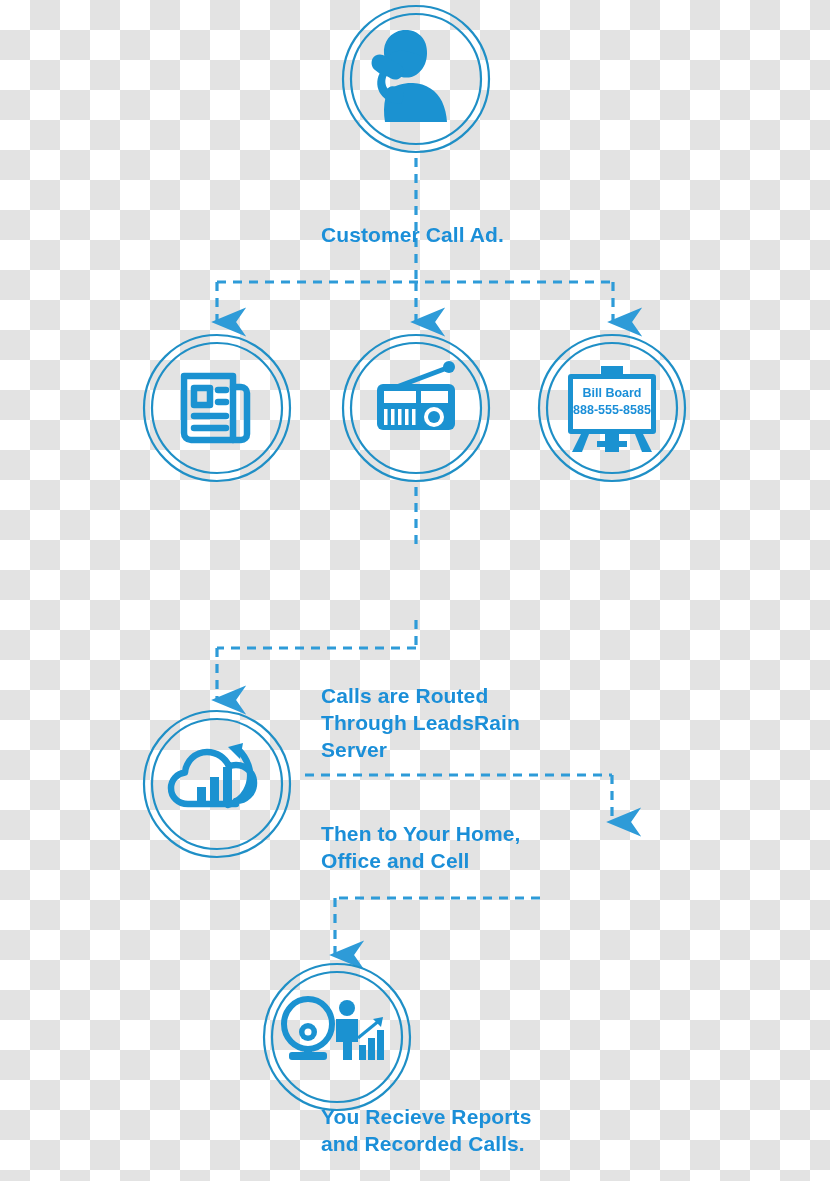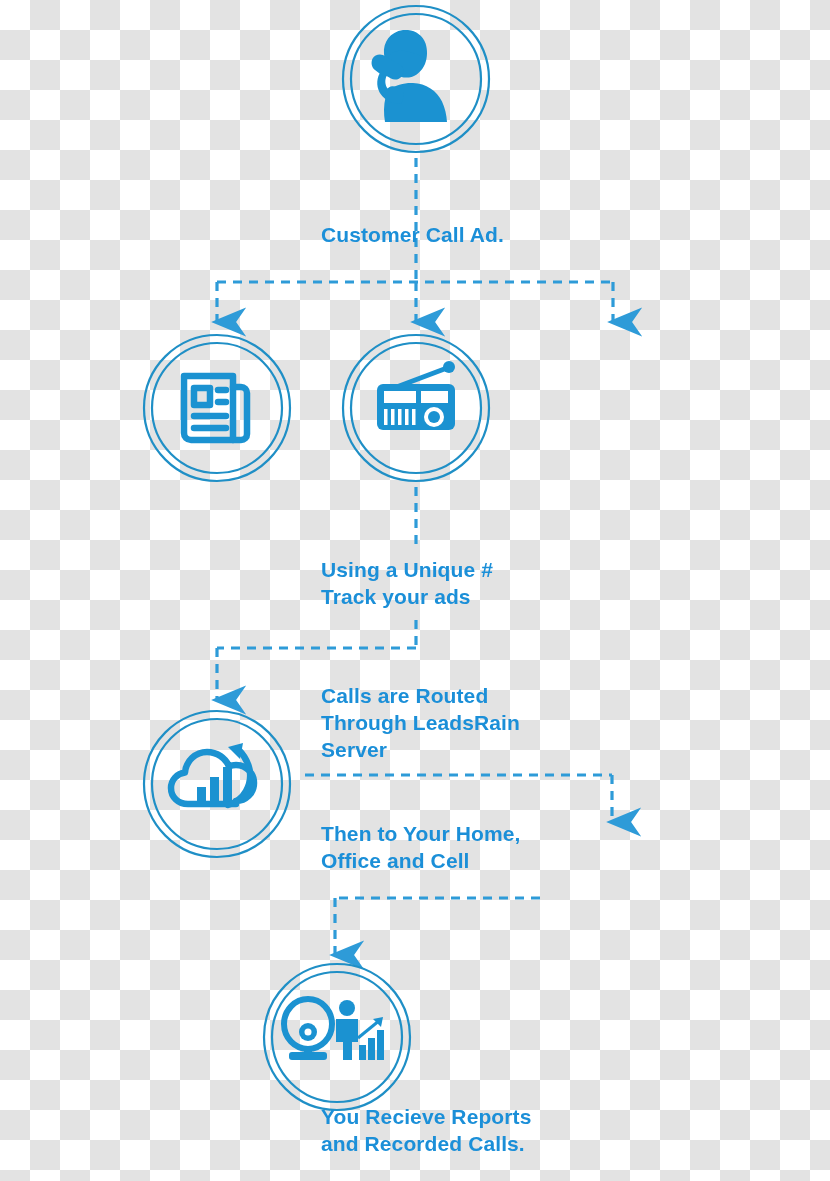--- a/index.html
+++ b/index.html
@@ -136,23 +136,41 @@
           <rect x="64" y="76" width="3.5" height="16"></rect>
           <rect x="71" y="76" width="3.5" height="16"></rect>
         </g>
 
         <circle cx="93" cy="84" r="10" fill="#ffffff"></circle>
         <circle cx="93" cy="84" r="6" fill="#1b92d1"></circle>
       </g>
     </svg>
   </div>
 
-
-  <div class="caption" style="left:321px; top:556px; width:270px;">Using a Unique #
-Track your ads</div>
+  <div class="node" style="left:537px; top:333px;">
+    <svg viewBox="0 0 150 150" xmlns="http://www.w3.org/2000/svg">
+      <circle cx="75" cy="75" r="73" fill="none" stroke="#1f8fc6" stroke-width="2.2"></circle>
+      <circle cx="75" cy="75" r="65" fill="none" stroke="#1f8fc6" stroke-width="2.2"></circle>
+      <g>
+
+        <rect x="64" y="33" width="22" height="10" fill="#1b92d1"></rect>
+
+        <rect x="31" y="41" width="88" height="60" rx="3" fill="#1b92d1"></rect>
+        <rect x="36" y="46" width="78" height="50" fill="#ffffff"></rect>
+
+        <path d="M44 101 L35 119 L45 119 L52 101 Z" fill="#1b92d1"></path>
+        <path d="M106 101 L115 119 L105 119 L98 101 Z" fill="#1b92d1"></path>
+        <rect x="68" y="101" width="14" height="18" fill="#1b92d1"></rect>
+        <rect x="60" y="108" width="30" height="6" fill="#1b92d1"></rect>
+      </g>
+      <text x="75" y="64" text-anchor="middle" fill="#1b8fd8" font-family="Liberation Sans, sans-serif" font-size="12.5" font-weight="bold">Bill Board</text>
+      <text x="75" y="81" text-anchor="middle" fill="#1b8fd8" font-family="Liberation Sans, sans-serif" font-size="12.5" font-weight="bold">888-555-8585</text>
+    </svg>
+  </div>
+
 
   <div class="node" style="left:142px; top:709px;">
     <svg viewBox="0 0 150 150" xmlns="http://www.w3.org/2000/svg">
       <circle cx="75" cy="75" r="73" fill="none" stroke="#1f8fc6" stroke-width="2.2"></circle>
       <circle cx="75" cy="75" r="65" fill="none" stroke="#1f8fc6" stroke-width="2.2"></circle>
       <g>
 
         <path d="M46 95 C36 95 29 88 29 79 C29 71 35 64.5 43 63.5 C44 52 53.5 43 65 43 C75 43 83.5 49 87 57.5 C89 56.5 91.5 56 94 56 C104 56 112 64 112 74 C112 84 104 92 94 92 L94 95 Z" fill="none" stroke="#1b92d1" stroke-width="6.5" stroke-linejoin="round" stroke-linecap="round"></path>
 
         <g fill="#1b92d1">

